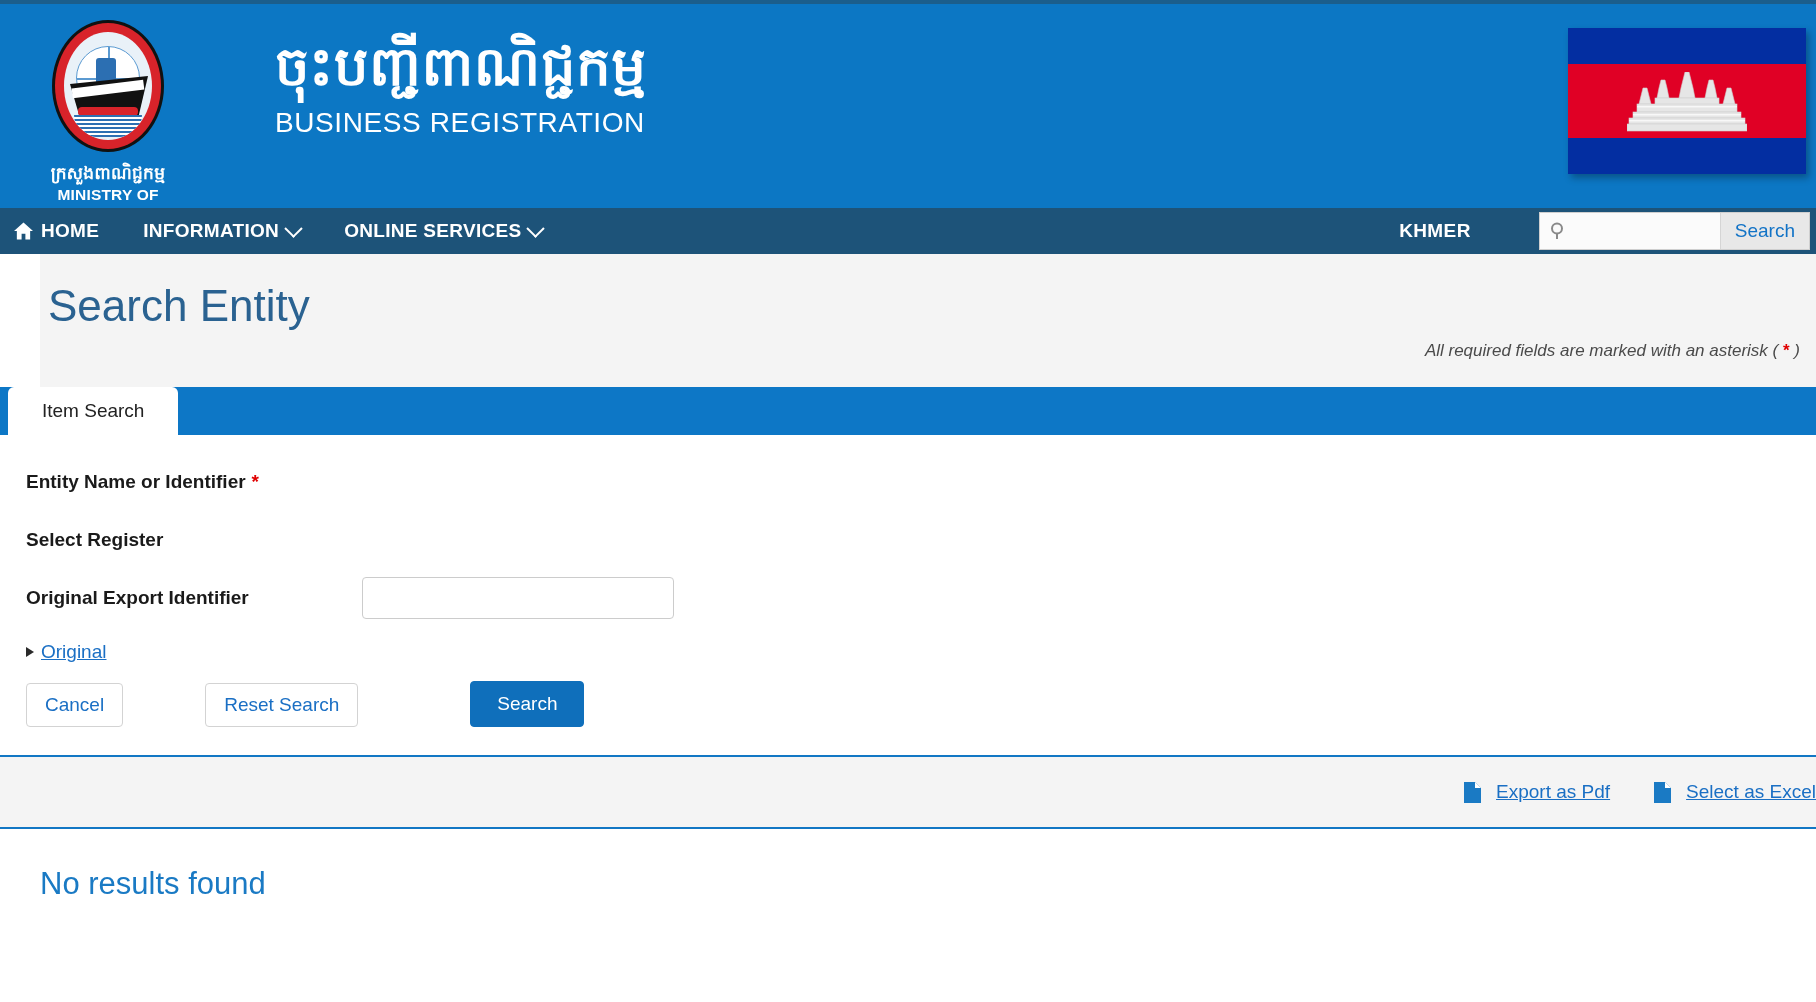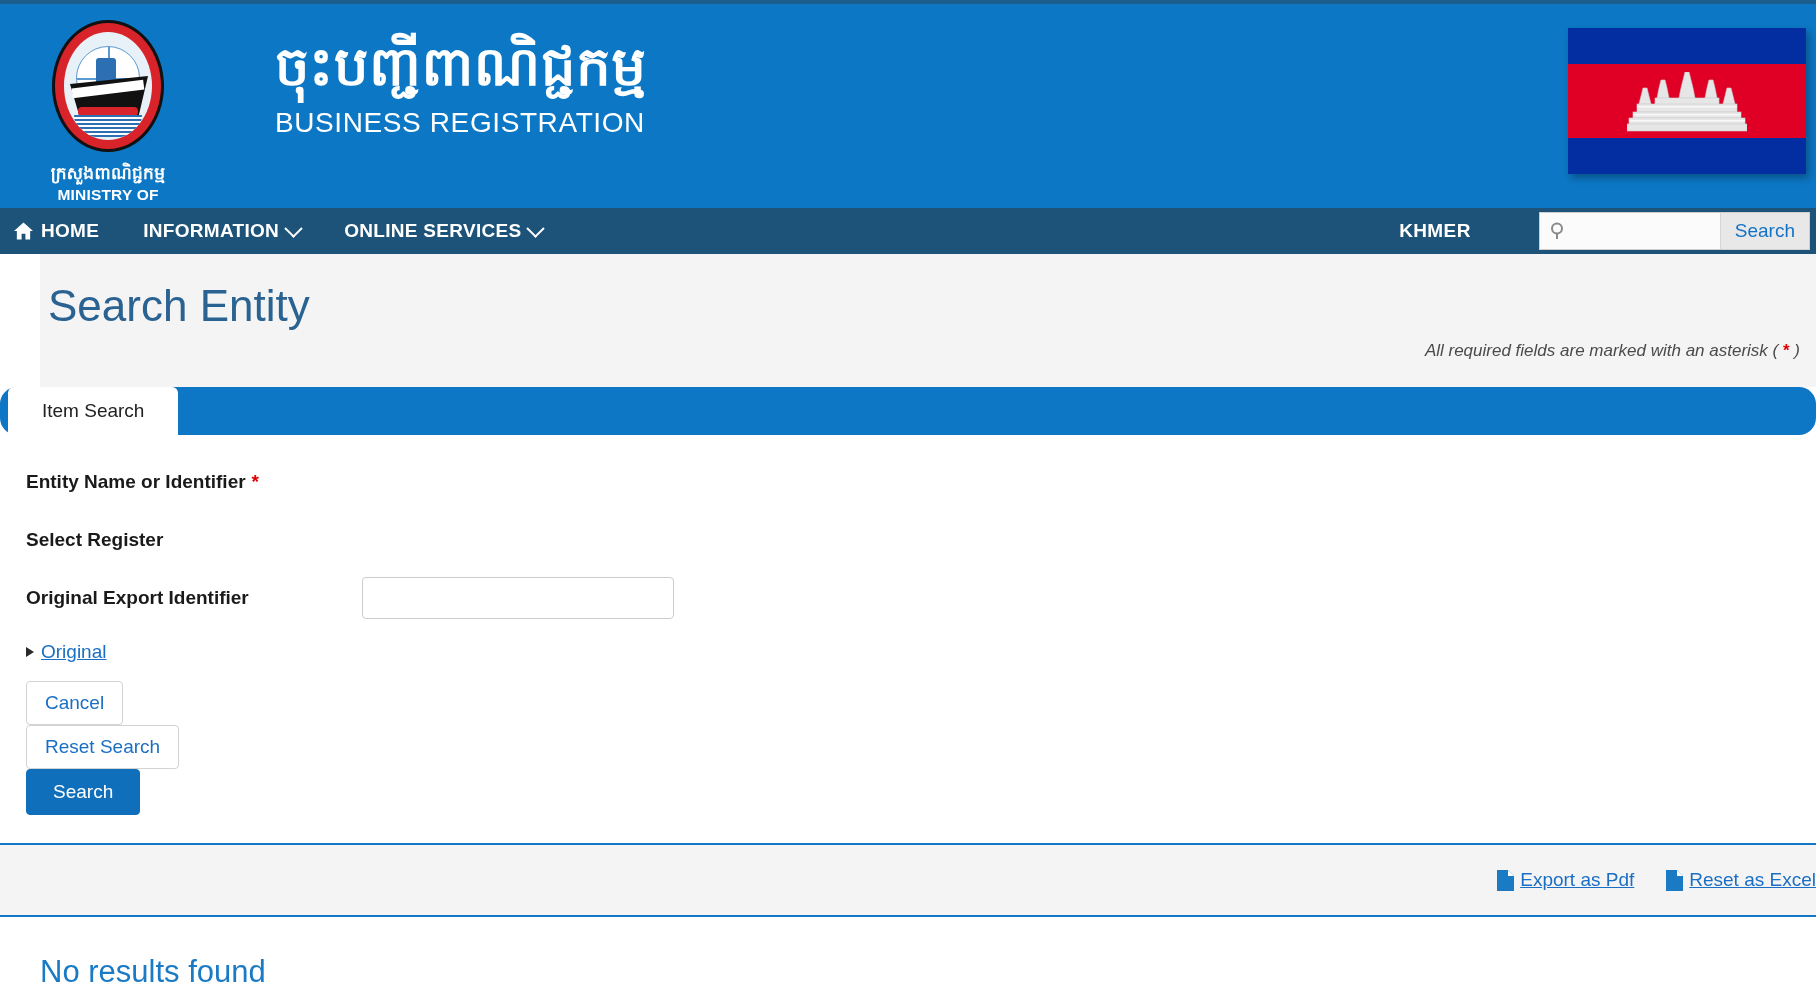--- a/index.html
+++ b/index.html
@@ -302,21 +302,20 @@
     color: #4a4a4a;
     padding: 6px 0 10px 0;
   }
   .req-note .star { color: #e00000; font-style: normal; font-weight: bold; }
 
   .tabstrip {
     background: #0d77c6;
     height: 48px;
     display: flex;
     align-items: flex-end;
-    border-radius: 17px;
   }
   .tab {
     background: #ffffff;
     color: #222;
     font-size: 19px;
     height: 48px;
     line-height: 48px;
     padding: 0 34px;
     border-radius: 6px 6px 0 0;
     cursor: pointer;
@@ -373,24 +372,23 @@
   }
   .advanced .tri {
     width: 0; height: 0;
     border-left: 8px solid #2a2a2a;
     border-top: 5px solid transparent;
     border-bottom: 5px solid transparent;
   }
   .advanced a { color: #1a6fc4; text-decoration: underline; cursor: pointer; }
   .btnrow {
     display: flex;
-    align-items: flex-start;
+    align-items: flex-end;
     margin-top: 18px;
     gap: 0;
-    flex-direction: column;
   }
   .btn {
     font-size: 19px;
     font-family: "Liberation Sans", sans-serif;
     cursor: pointer;
     border-radius: 4px;
   }
   .btn-light {
     background: #ffffff;
     border: 1px solid #d3d3d3;
@@ -412,24 +410,24 @@
     height: 72px;
     display: flex;
     align-items: center;
     justify-content: flex-end;
     padding-right: 0;
     box-sizing: border-box;
   }
   .export-link {
     display: flex;
     align-items: center;
-    gap: 6px;
+    gap: 15px;
     color: #1a6fc4;
     font-size: 19px;
-    margin-left: 32px;
+    margin-left: 44px;
     cursor: pointer;
     white-space: nowrap;
   }
   .export-link .lbl { text-decoration: underline; }
   .doc-icon { flex: 0 0 auto; }
 
   .results-panel {
     background: #ffffff;
     border-top: 2px solid #1277c4;
     height: 110px;
@@ -581,19 +579,19 @@
       <path d="M0 0 L11 0 L17 6 L17 21 L0 21 Z" fill="#1a7ac4"></path>
       <path d="M11 0 L17 6 L11 6 Z" fill="#ffffff"></path>
     </svg>
     <span class="lbl">Export as Pdf</span>
   </div>
   <div class="export-link">
     <svg class="doc-icon" width="17" height="21" viewBox="0 0 17 21">
       <path d="M0 0 L11 0 L17 6 L17 21 L0 21 Z" fill="#1a7ac4"></path>
       <path d="M11 0 L17 6 L11 6 Z" fill="#ffffff"></path>
     </svg>
-    <span class="lbl">Reset as Excel</span>
+    <span class="lbl">Select as Excel</span>
   </div>
 </div>
 
 <div class="results-panel">
   <div class="no-results">No results found</div>
 </div>
 
 </body></html>

